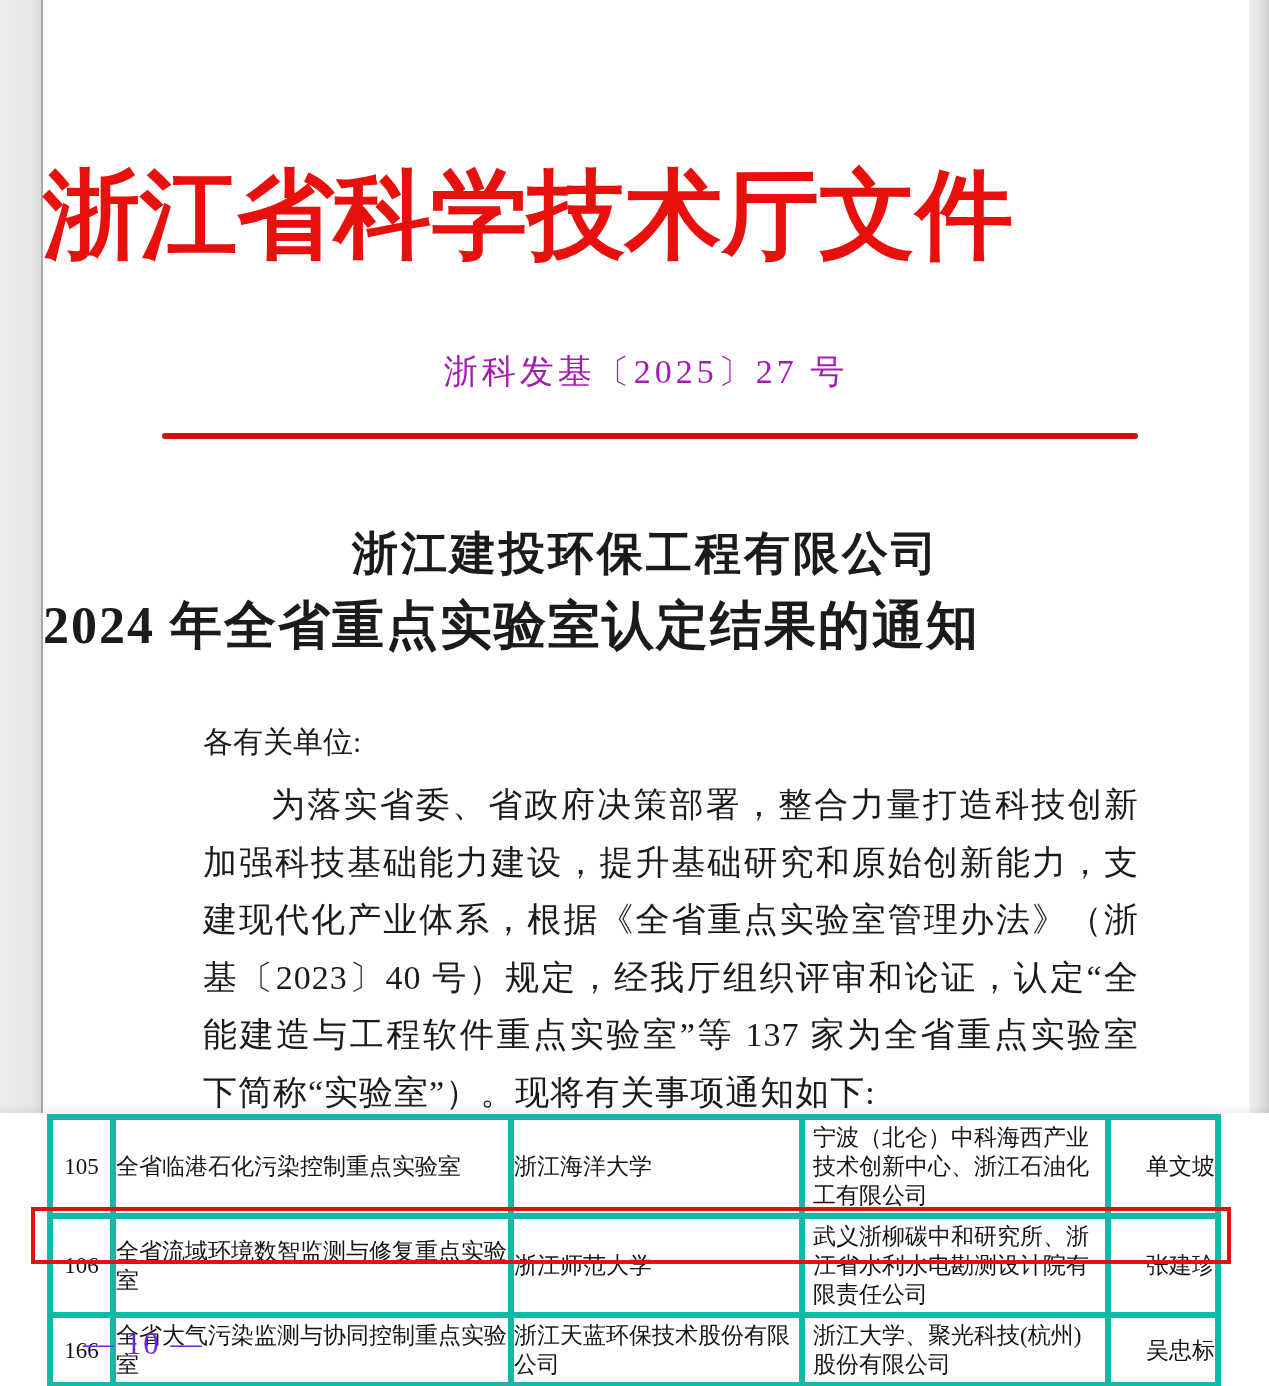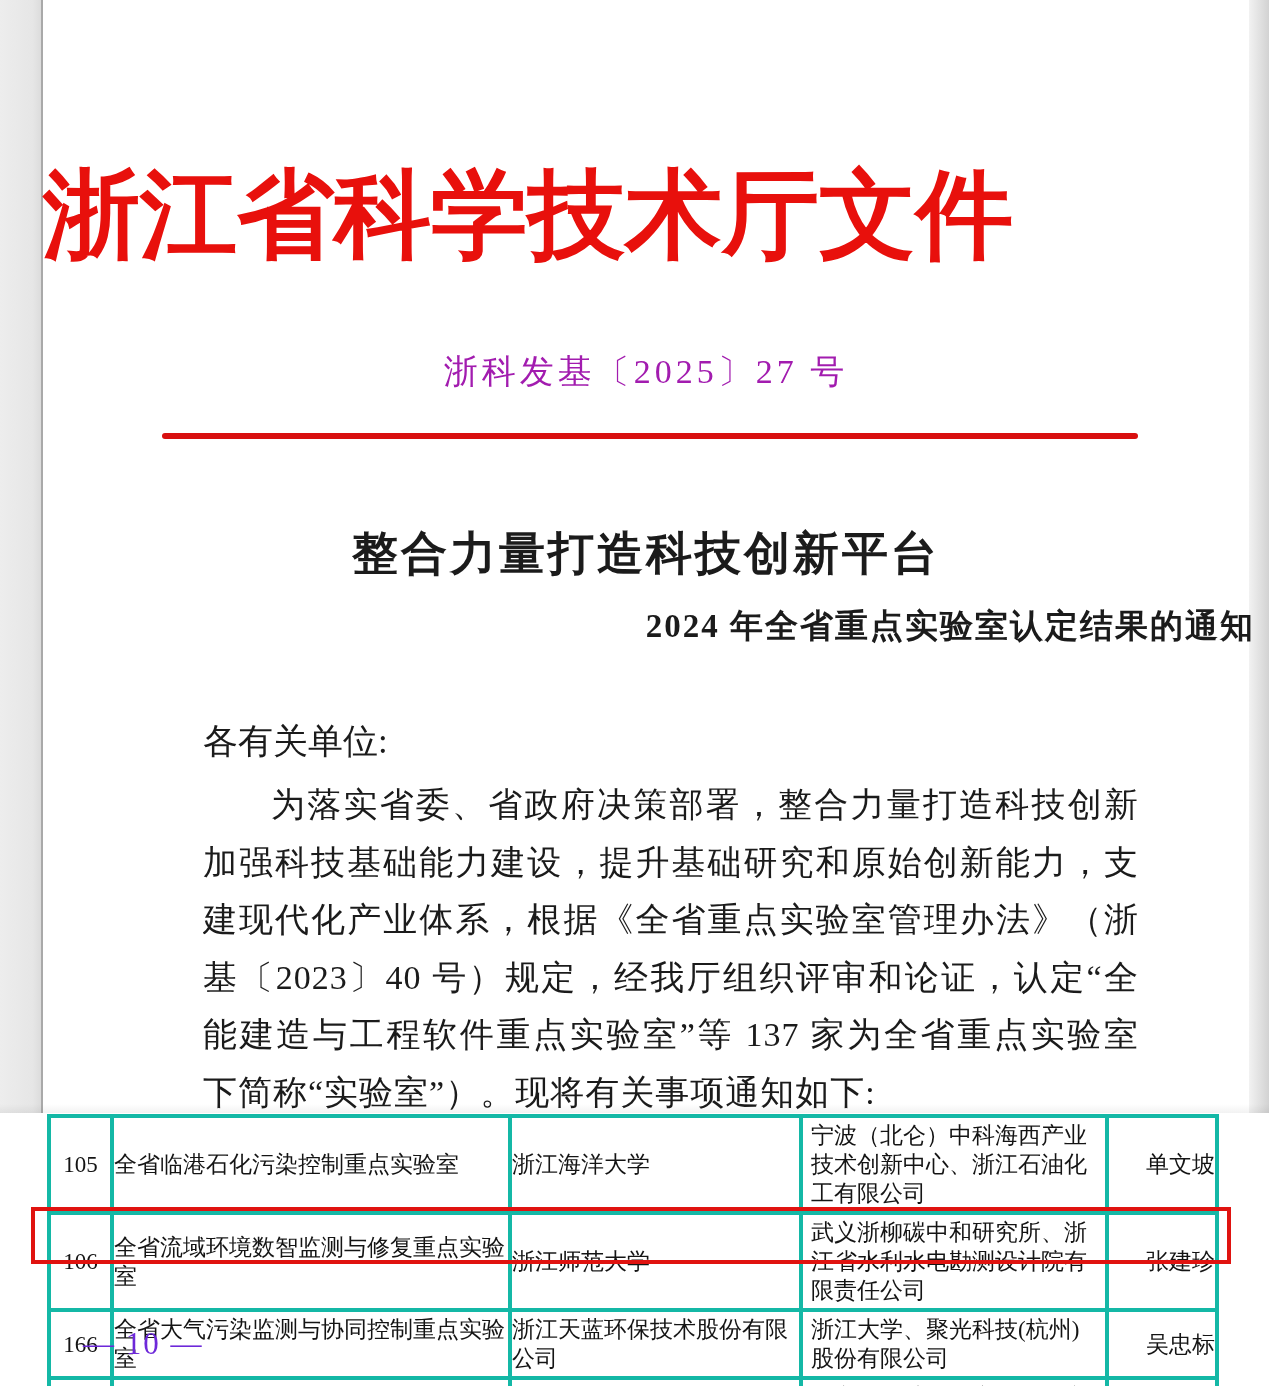--- a/index.html
+++ b/index.html
@@ -41,45 +41,45 @@
     left:162px; top:433px; width:976px; height:6px;
     background:#d80f0f; border-radius:3px;
   }
 
   
   .notice-title-1 {
     left:43px; top:522px; width:1206px; text-align:center;
     font-size:46px; line-height:64px; font-weight:bold; letter-spacing:3px;
   }
   .notice-title-2 {
-    left:49px; top:594px; width:1206px; text-align:right;
-    font-size:33px; line-height:64px; font-weight:bold; letter-spacing:2px;
+    left:43px; top:594px; width:1206px; text-align:left;
+    font-size:52px; line-height:64px; font-weight:bold; letter-spacing:2px;
   }
 
   
   .salutation {
-    left:203px; top:718px; font-size:35px; line-height:48px;
+    left:203px; top:718px; font-size:30px; line-height:48px;
   }
   .body-paragraph { left:203px; top:776px; width:936px; font-size:34px; }
   .body-line {
     height:57.5px; line-height:57.5px; white-space:nowrap;
     text-align:justify; letter-spacing:1px;
   }
   .body-line.just { text-align-last:justify; white-space:normal; height:57.5px; overflow:hidden; }
   .body-line.indent { text-indent:68px; }
 
   
   .table-section { left:0; top:1113px; width:1269px; height:273px; background:#ffffff; }
   table.results {
     position:absolute; left:47px; top:1px;
     border-collapse:collapse; table-layout:fixed; width:1168px;
     font-family:"Liberation Serif","DejaVu Serif",serif;
   }
   table.results td {
-    border:4px solid #14b8a6; font-size:23px; line-height:29px;
+    border:6px solid #14b8a6; font-size:23px; line-height:29px;
     vertical-align:middle; color:#141414;
   }
   td.c-no { text-align:center; }
   td.c-lab { }
   td.c-host { }
   td.c-partners { padding:3px 6px 3px 8px; }
   td.c-director { text-align:right; }
   tr.row-h1 { height:49px; }
   tr.row-h2 { height:48px; }
   tr.row-h3 { height:51px; }
@@ -101,21 +101,21 @@
 <div class="abs page-top">
   <div class="abs margin-left"></div>
   <div class="abs margin-right"></div>
 
   <div class="abs header-title">浙江省科学技术厅文件</div>
 
   <div class="abs doc-number">浙科发基〔2025〕27 号</div>
 
   <div class="abs red-rule"></div>
 
-  <div class="abs notice-title-1">整合力量打造科技创新平台</div>
+  <div class="abs notice-title-1">浙江建投环保工程有限公司</div>
   <div class="abs notice-title-2">2024 年全省重点实验室认定结果的通知</div>
 
   <div class="abs salutation">各有关单位:</div>
 
   <div class="abs body-paragraph">
     <div class="body-line just indent">为落实省委、省政府决策部署，整合力量打造科技创新平台，</div>
     <div class="body-line just">加强科技基础能力建设，提升基础研究和原始创新能力，支撑构</div>
     <div class="body-line just">建现代化产业体系，根据《全省重点实验室管理办法》（浙科发</div>
     <div class="body-line just">基〔2023〕40 号）规定，经我厅组织评审和论证，认定“全省智</div>
     <div class="body-line just">能建造与工程软件重点实验室”等 137 家为全省重点实验室（以</div>

